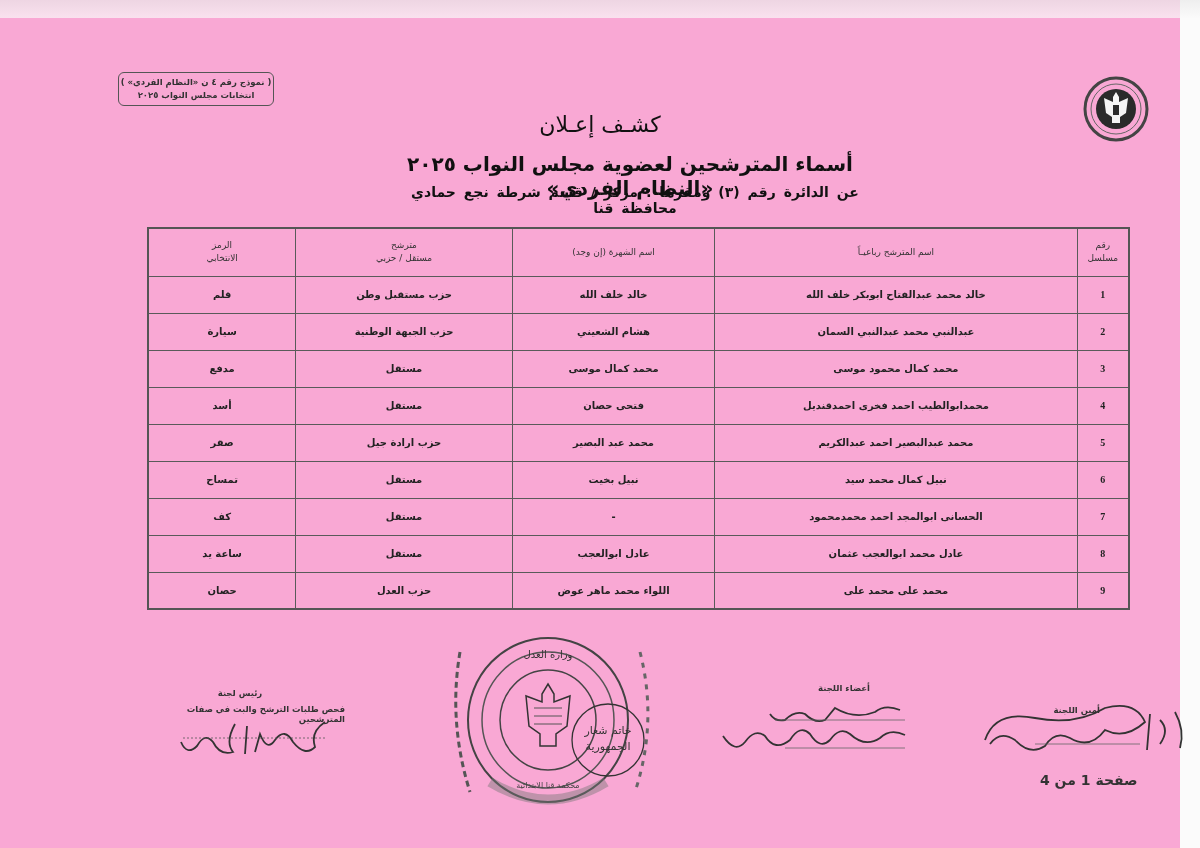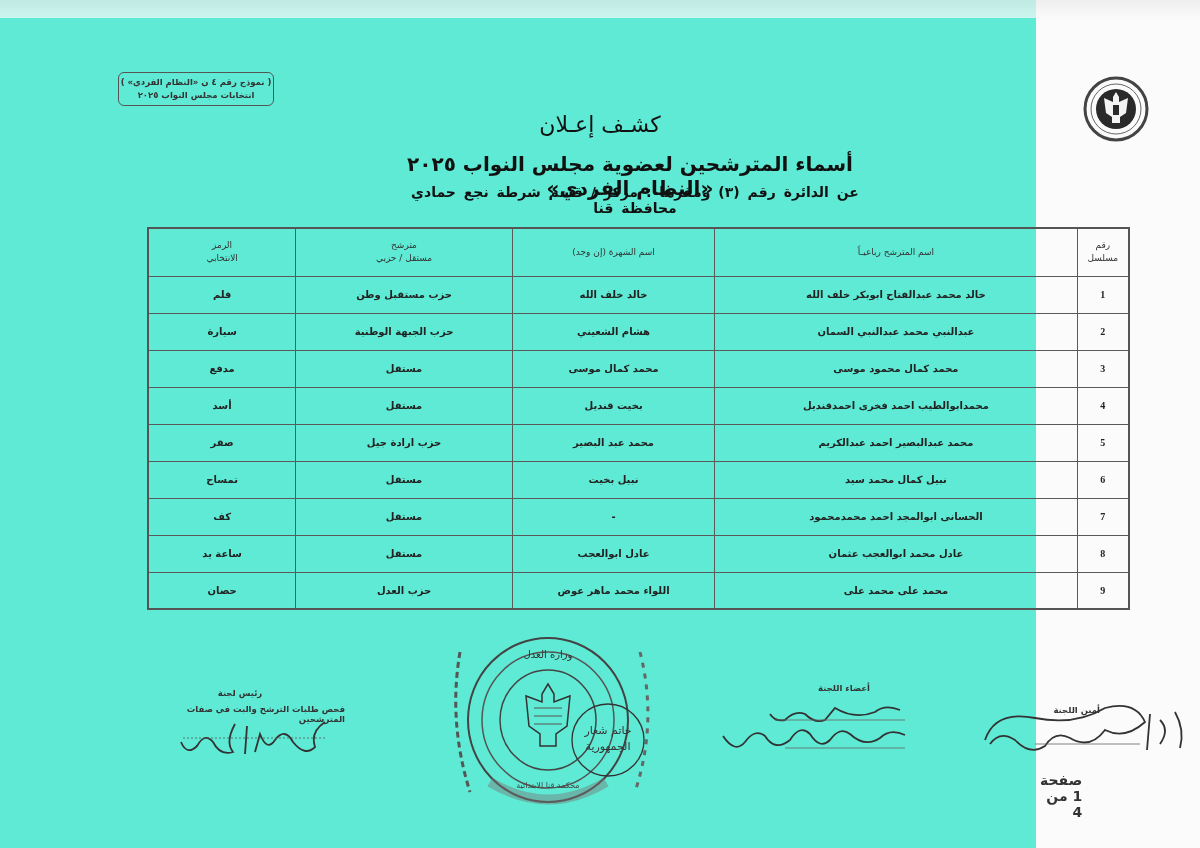--- a/index.html
+++ b/index.html
@@ -3,22 +3,22 @@
   <meta charset="utf-8">
   <style>
     * { box-sizing: border-box; margin: 0; padding: 0; }
     html, body {
       width: 1200px; height: 848px; overflow: hidden;
       background: #fbfbfb;
       font-family: "DejaVu Sans", sans-serif;
       color: #1a1a1a;
     }
     .page {
-      position: relative; width: 1036px; height: 848px;
-      background: #5eead4;
+      position: relative; width: 1180px; height: 848px;
+      background: #f9a8d4;
     }
     .scan-edge {
       position: absolute; left: 0; top: 0; width: 1200px; height: 18px;
       background: linear-gradient(#e9e9e9, #fafafa);
       opacity: 0.7;
     }
     .form-box {
       position: absolute; left: 118px; top: 72px; width: 156px; height: 34px;
       border: 1.5px solid #555; border-radius: 6px;
       direction: rtl; text-align: center;
@@ -139,21 +139,21 @@
       <tr>
         <td class="num">3</td>
         <td>محمد كمال محمود موسى</td>
         <td>محمد كمال موسى</td>
         <td>مستقل</td>
         <td>مدفع</td>
       </tr>
       <tr>
         <td class="num">4</td>
         <td>محمدابوالطيب احمد فخرى احمدقنديل</td>
-        <td>بخيت قنديل</td>
+        <td>فتحى حصان</td>
         <td>مستقل</td>
         <td>أسد</td>
       </tr>
       <tr>
         <td class="num">5</td>
         <td>محمد عبدالبصير احمد عبدالكريم</td>
         <td>محمد عبد البصير</td>
         <td>حزب ارادة جيل</td>
         <td>صقر</td>
       </tr>

